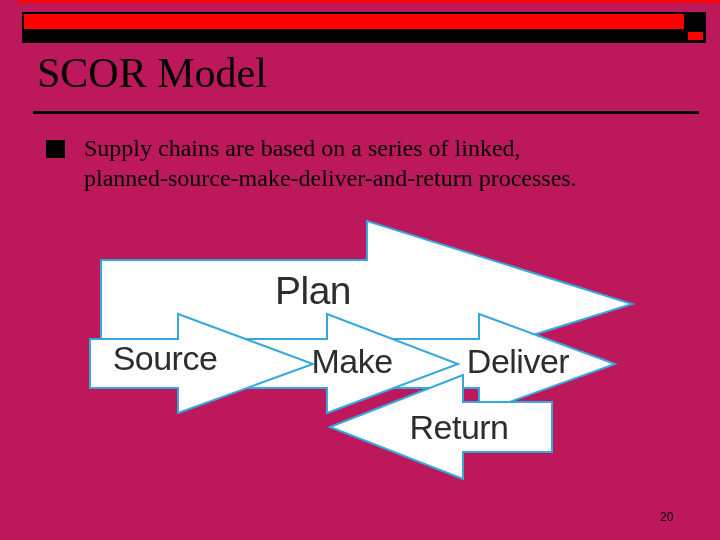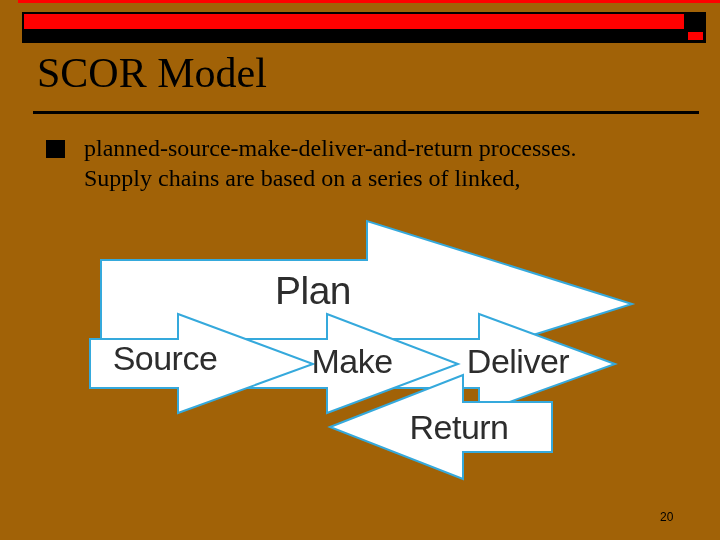--- a/index.html
+++ b/index.html
@@ -5,21 +5,21 @@
     html, body {
       margin: 0;
       padding: 0;
       background: #ffffff;
       font-family: "Liberation Serif", serif;
     }
     .slide {
       position: relative;
       width: 720px;
       height: 540px;
-      background: #a16207;
+      background: #be185d;
       overflow: hidden;
     }
     
     .top-red-strip {
       position: absolute;
       left: 18px; top: 0; width: 702px; height: 3px;
       background: #FF0000;
     }
     .header-red-bar {
       position: absolute;
@@ -114,22 +114,22 @@
   <div class="header-black-square"></div>
   <div class="header-black-bar"></div>
   <div class="header-red-square"></div>
 
   <div class="slide-title">SCOR Model</div>
   <div class="title-divider"></div>
 
   <div class="bullet-item">
     <div class="bullet-square"></div>
     <div class="bullet-lines">
+      <div>Supply chains are based on a series of linked,</div>
       <div>planned-source-make-deliver-and-return processes.</div>
-      <div>Supply chains are based on a series of linked,</div>
     </div>
   </div>
 
   <svg class="scor-diagram" viewBox="85 213 552 272" xmlns="http://www.w3.org/2000/svg">
 
     <polygon points="101,260 367,260 367,221 632,304 367,387 367,348 101,348"></polygon>
 
     <polygon points="390,339 479,339 479,314 615,364 479,413 479,388 390,388"></polygon>
 
     <polygon points="240,339 327,339 327,314 458,364 327,413 327,388 240,388"></polygon>

